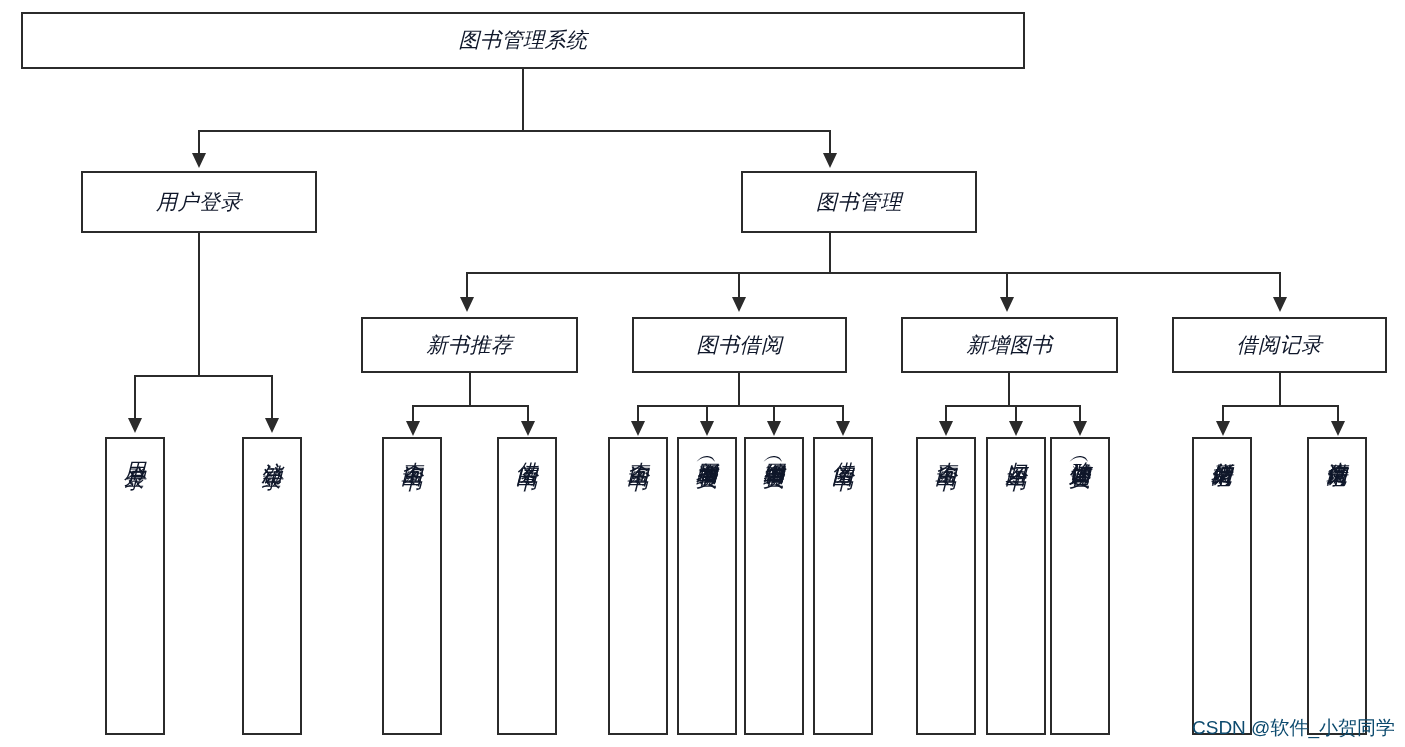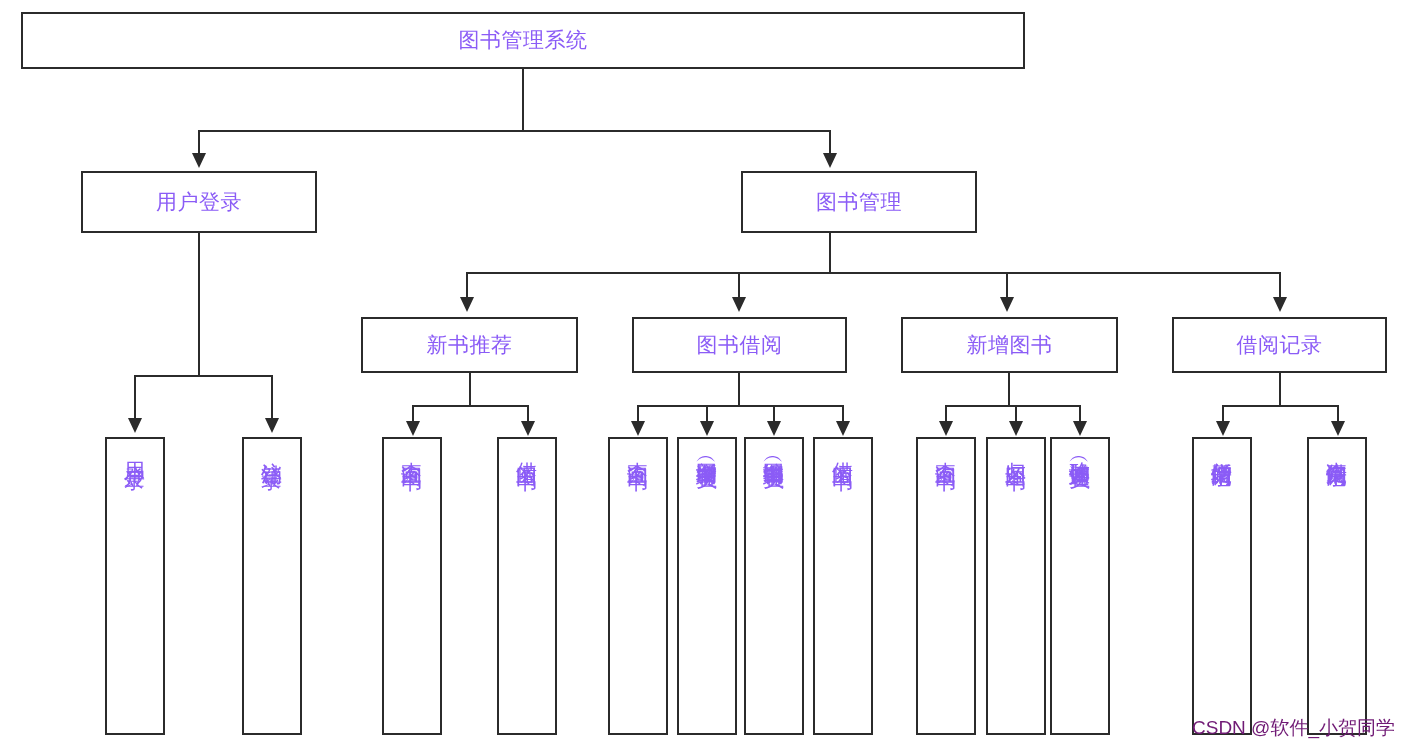--- a/index.html
+++ b/index.html
@@ -20,21 +20,22 @@
   }
   
   .node {
     position: absolute;
     box-sizing: border-box;
     background: #ffffff;
     border: 2px solid #2b2b2b;
     display: flex;
     align-items: center;
     justify-content: center;
-    color: #8b5cf6;
+    color: #0f172a;
+    font-style: italic;
   }
   .node .label {
     display: block;
     text-align: center;
     line-height: 1.15;
     white-space: nowrap;
   }
   
   .node.horiz .label {
     font-size: 21px;
@@ -67,21 +68,21 @@
     position: absolute;
     width: 0;
     height: 0;
     border-left: 7px solid transparent;
     border-right: 7px solid transparent;
     border-top: 15px solid #2b2b2b;
   }
   
   #watermark {
     position: absolute;
-    color: #701a75;
+    color: #0c4a6e;
     font-size: 19px;
     white-space: nowrap;
     user-select: none;
   }
 </style>
 </head>
 <body>
 
 <div id="canvas">
 

